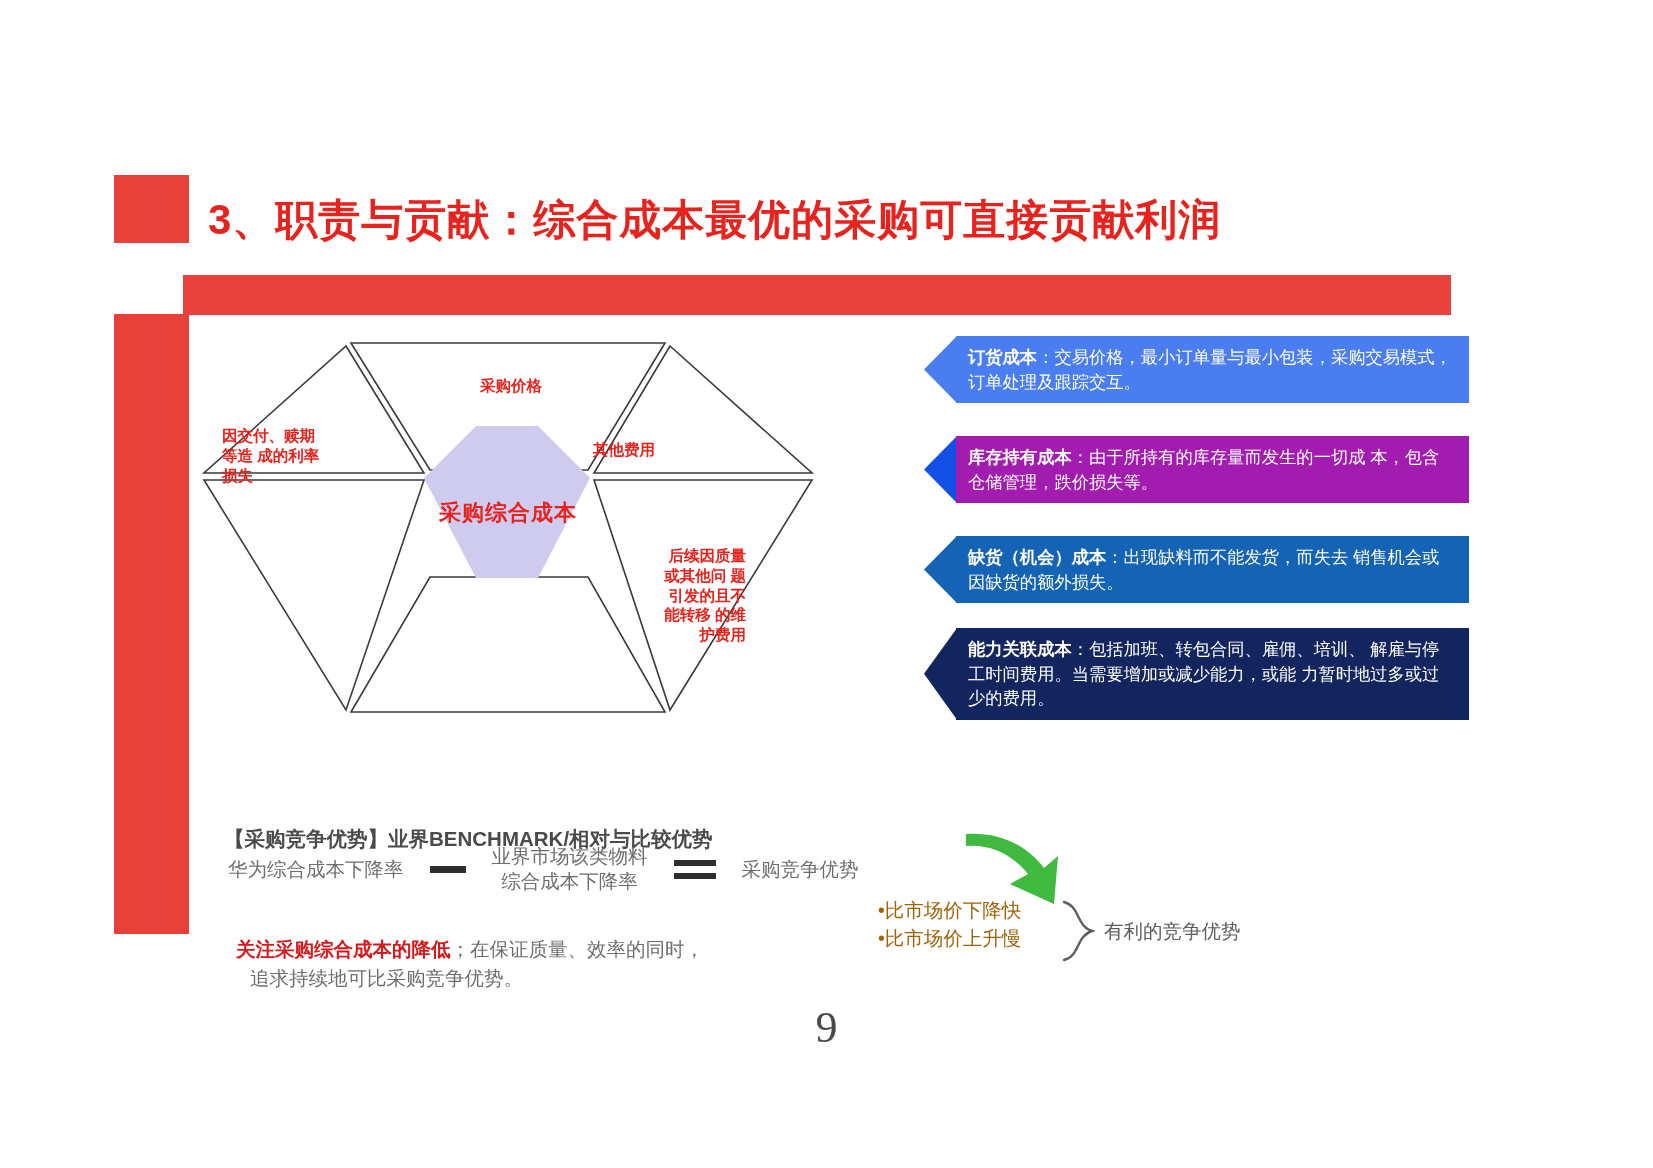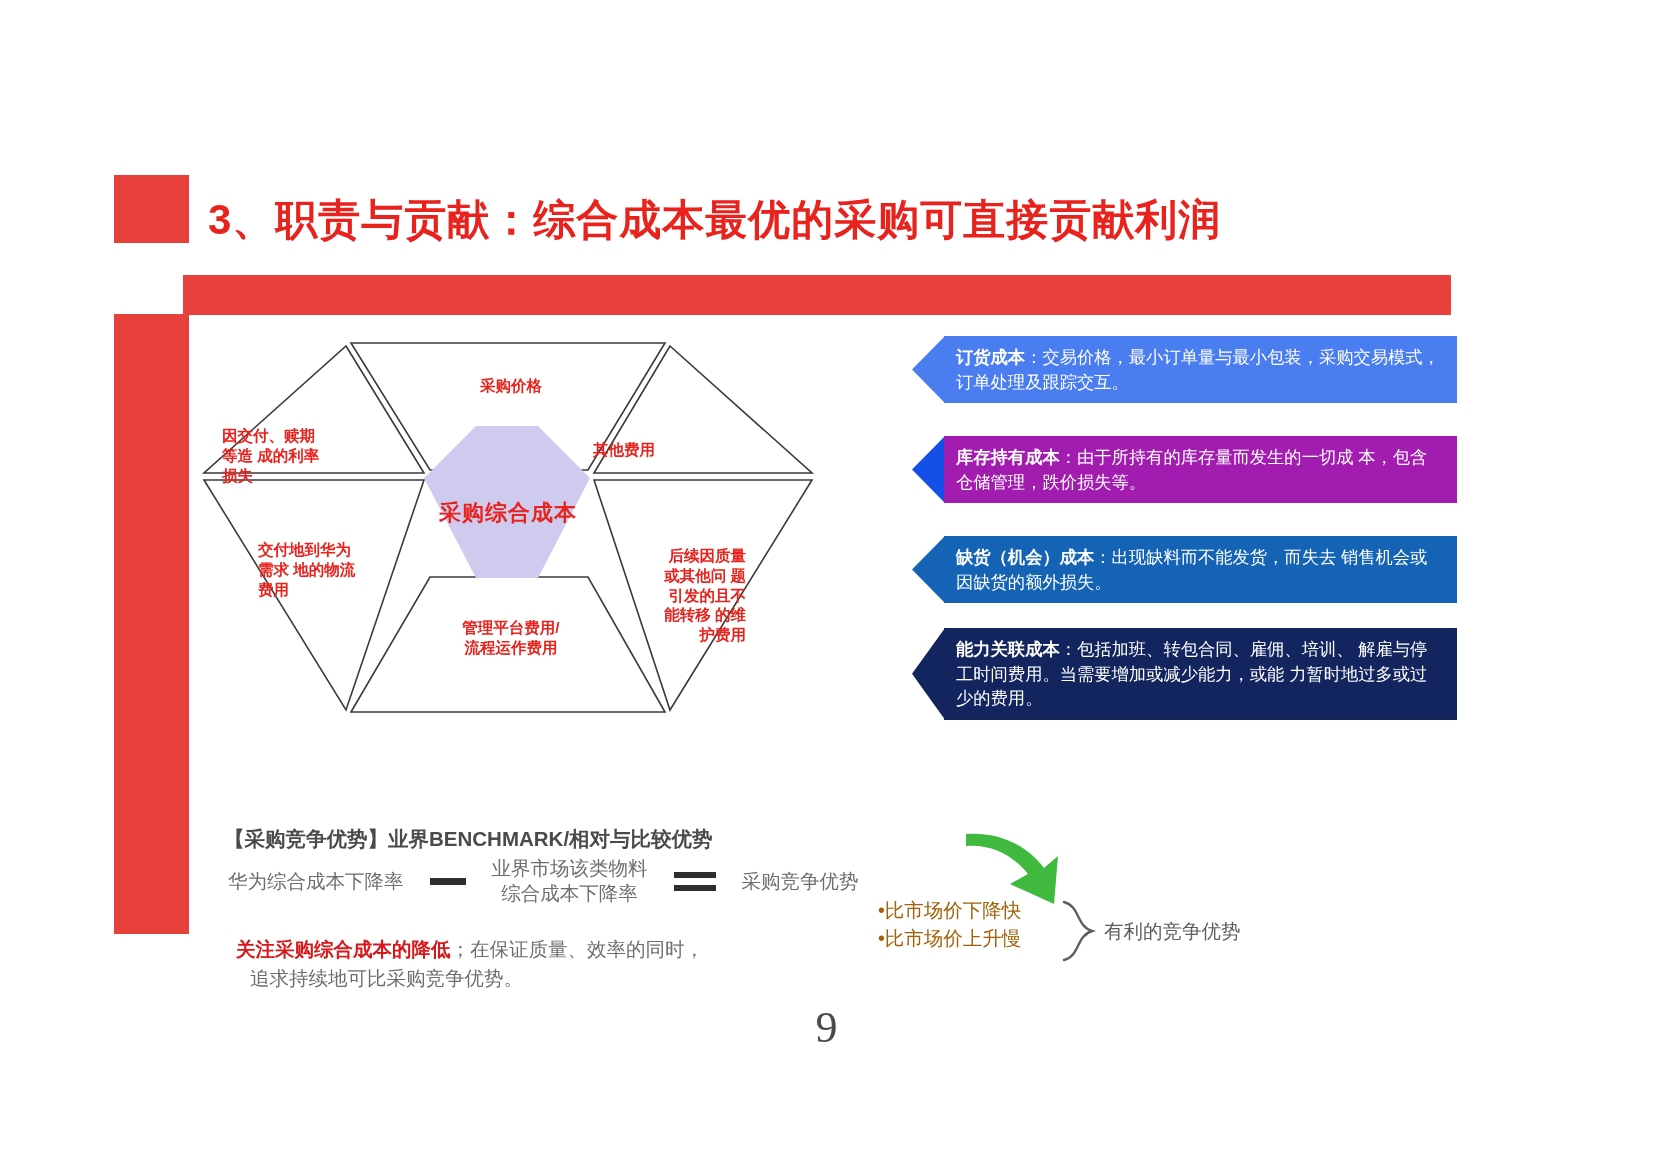--- a/index.html
+++ b/index.html
@@ -92,21 +92,21 @@
   
   .callouts {
     position: absolute;
     left: 912px;
     top: 336px;
     width: 545px;
     height: 392px;
   }
   .callout {
     position: absolute;
-    left: 0;
+    left: 12px;
     width: 545px;
     color: #ffffff;
     box-sizing: border-box;
   }
   .callout .body {
     position: relative;
     margin-left: 32px;
     padding: 9px 14px 9px 12px;
     font-size: 17.3px;
     line-height: 1.42;
@@ -141,21 +141,20 @@
 
   .formula {
     position: absolute;
     left: 228px;
     top: 844px;
     display: flex;
     align-items: center;
     color: #6E6E6E;
     font-size: 19.5px;
     line-height: 1.3;
-    margin-top: 12px;
   }
   .formula .term { white-space: pre-line; }
   .formula .op-minus {
     width: 36px; height: 7px; background: #2E2E2E;
     margin: 0 26px;
   }
   .formula .op-eq {
     width: 42px; margin: 0 26px;
   }
   .formula .op-eq i {
@@ -235,30 +234,25 @@
     </g>
 
     <polygon points="226,148 278,96 340,96 392,148 340,248 278,248" fill="#CFCBEE" stroke="none"></polygon>
   </svg>
 
   <div class="hex-label lbl-top">采购价格</div>
   <div class="hex-label lbl-left-up">因交付、赎期
 等造  成的利率
 损失</div>
   <div class="hex-label lbl-right-up">其他费用</div>
-  <div class="hex-label lbl-left-dn">交付地到华为
-需求  地的物流
-费用</div>
   <div class="hex-label lbl-right-dn">后续因质量
 或其他问  题
 引发的且不
 能转移  的维
 护费用</div>
-  <div class="hex-label lbl-bottom">管理平台费用/
-流程运作费用</div>
   <div class="hex-core-label">采购综合成本</div>
 </div>
 
 <div class="callouts">
 
   <div class="callout c1">
     <svg class="tip" viewBox="0 0 33 82" preserveAspectRatio="none">
       <polygon points="33,0 33,82 0,41" fill="#4A7DF0"></polygon>
     </svg>
     <div class="body">

